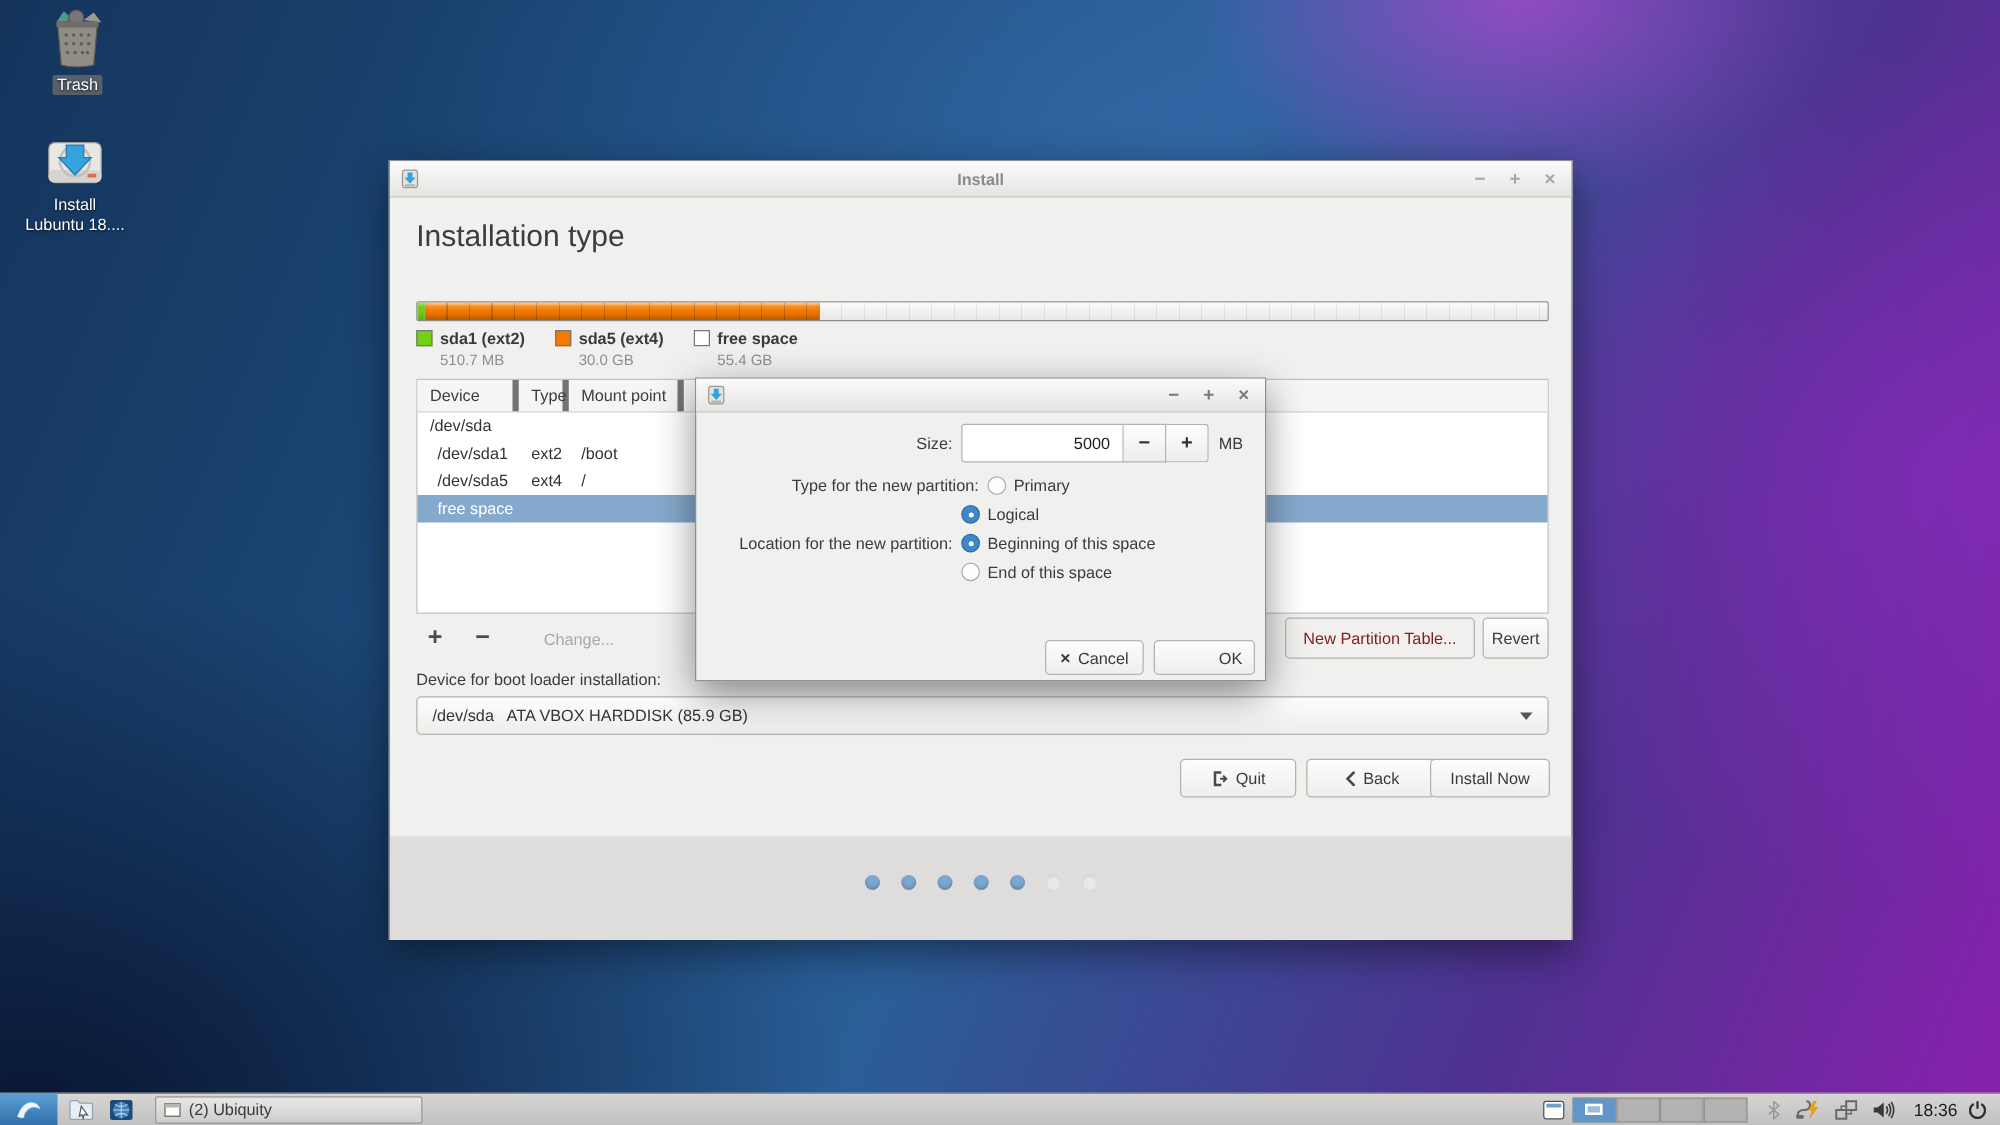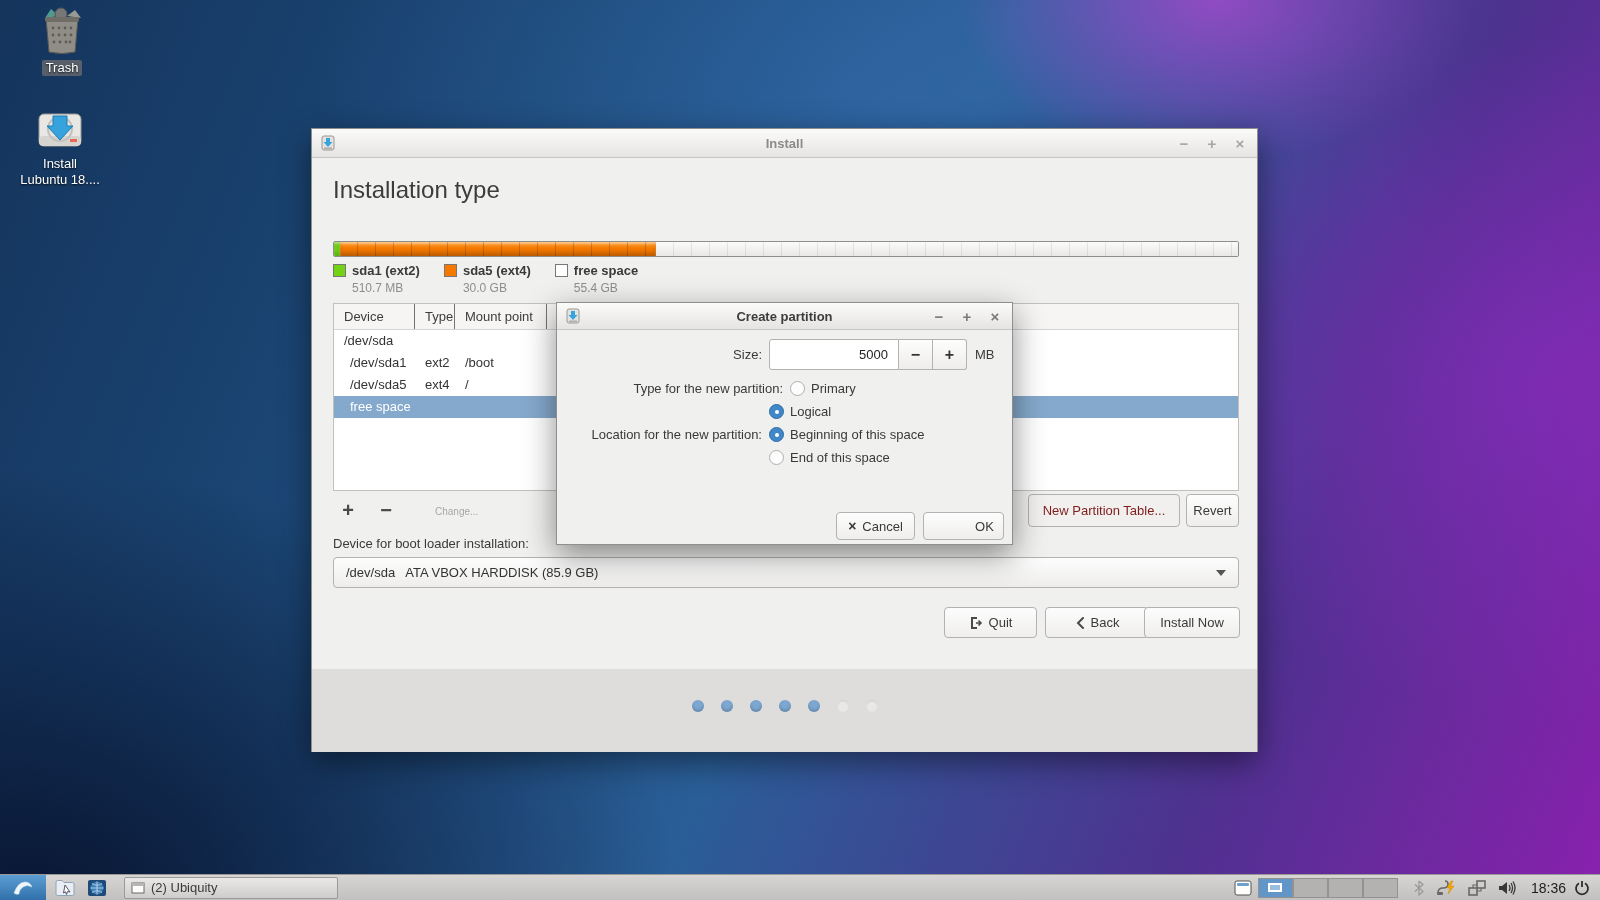--- a/index.html
+++ b/index.html
@@ -49,32 +49,32 @@
   .legend { position:absolute; left:21px; top:134px; display:flex; gap:24px; }
   .litem { display:flex; flex-direction:column; }
   .lrow { display:flex; align-items:center; gap:6px; font-size:13px; font-weight:bold; color:#3a3a3a; }
   .lsq { width:13px; height:13px; border:1px solid #777; }
   .lsize { font-size:12px; color:#8e8e8e; margin:3px 0 0 19px; }
 
   .ptable { position:absolute; left:21px; top:174px; width:906px; height:188px;
     background:#fff; border:1px solid #c2c0be; font-size:13px; color:#333; }
   .thead { display:flex; height:26px; line-height:25px; background:#f6f5f4;
     border-bottom:1px solid #d6d4d2; color:#3c3c3c; }
-  .th { padding-left:10px; border-right:1px solid #737373; }
+  .th { padding-left:10px; border-right:5px solid #737373; }
   .th.c1 { width:81px; } .th.c2 { width:40px; } .th.c3 { width:92px; }
   .trow { display:flex; height:22px; line-height:22px; }
   .td { padding-left:10px; }
   .td.c1 { width:81px; } .td.c2 { width:40px; } .td.c3 { width:92px; }
   .td.indent { padding-left:16px; }
   .trow.selected { background:#85a9cc; color:#fff; }
 
   .tb-row { position:absolute; left:21px; top:366px; height:32px; display:flex; align-items:center; }
   .tb-btn { width:30px; height:28px; font-size:20px; font-weight:bold; color:#4a4a4a;
     text-align:center; line-height:26px; }
-  .tb-change { margin-left:34px; font-size:10px; color:#a9a7a5; }
+  .tb-change { margin-left:34px; font-size:13px; color:#a9a7a5; }
 
   .btn { display:inline-flex; align-items:center; justify-content:center; gap:6px;
     background:linear-gradient(#fdfdfd,#efeeec); border:1px solid #b4b2b0; border-radius:4px;
     font-size:13px; color:#3a3a3a; height:31px; }
   .btn.disabled { color:#7f1d1d; background:#f1f0ee; }
 
   .npt { position:absolute; left:716px; top:365px; width:152px; height:33px; }
   .revert { position:absolute; left:874px; top:365px; width:53px; height:33px; }
 
   .bootlabel { position:absolute; left:21px; top:407px; font-size:13px; color:#3a3a3a; white-space:nowrap; }
@@ -300,21 +300,20 @@
     </div>
   </div>
 
   <div class="win dialog" style="left:556px; top:302px; width:457px; height:243px;">
     <div class="titlebar active" style="height:27px;">
       <svg class="ticon" viewBox="0 0 16 16">
         <rect x="2" y="1" width="12" height="14" rx="2" fill="#e4e3e0" stroke="#9a9894"></rect>
         <path d="M6 3 L10 3 L10 7 L12.5 7 L8 12 L3.5 7 L6 7 Z" fill="#37a3dc"></path>
         <rect x="4" y="12.5" width="8" height="1.6" fill="#b0aeaa"></rect>
       </svg>
-      <span class="ttitle">Create partition</span>
       <span class="tbtns">
         <span class="tbtn">−</span>
         <span class="tbtn">+</span>
         <span class="tbtn">×</span>
       </span>
     </div>
 
     <div class="dlg-row" style="left:0; top:36px;">
       <span class="dlg-label">Size:</span>
       <span class="entry">5000</span>

